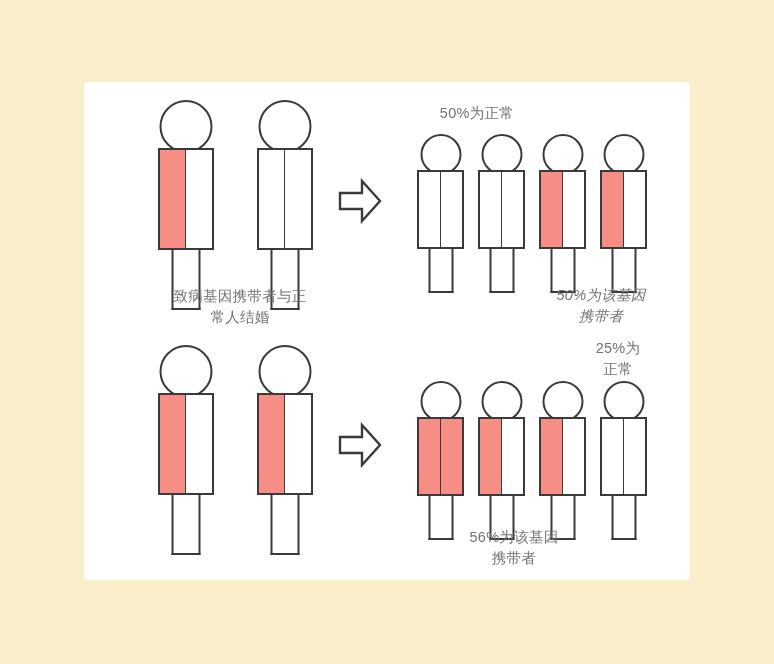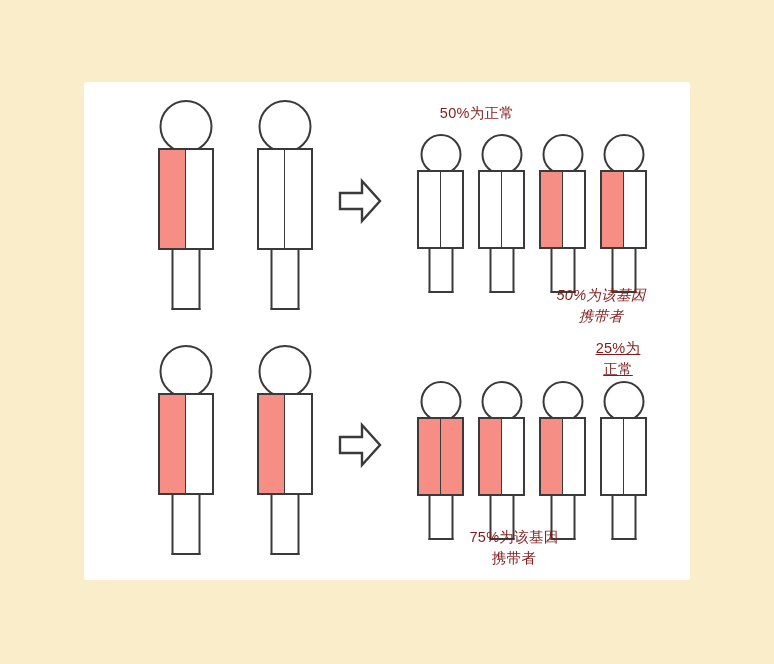--- a/index.html
+++ b/index.html
@@ -88,21 +88,21 @@
     position: absolute;
     width: 44px;
     height: 46px;
   }
   .arrow-wrap svg { display: block; width: 100%; height: 100%; }
 
   
   .caption {
     position: absolute;
     text-align: center;
-    color: #7f1d1d;
+    color: #737373;
     font-size: 14.5px;
     line-height: 1.45;
     white-space: pre-line;
     letter-spacing: 0.3px;
   }
 </style>
 </head>
 <body>
 
 <div id="card">
@@ -120,20 +120,22 @@
 
     <div class="person big" style="left:173px;top:18px;">
       <div class="head"></div>
       <div class="torso">
         <div class="half left"></div>
         <div class="half right"></div>
       </div>
       <div class="legs"></div>
     </div>
 
+    <div class="caption" style="left:36px;top:204px;width:240px;">致病基因携带者与正
+常人结婚</div>
 
     <div class="arrow-wrap" style="left:254px;top:96px;">
       <svg viewBox="0 0 44 46" xmlns="http://www.w3.org/2000/svg">
         <polygon points="2,15 24,15 24,3 42,23 24,43 24,31 2,31" fill="#ffffff" stroke="#3a3a3a" stroke-width="2.4" stroke-linejoin="miter"></polygon>
       </svg>
     </div>
 
     <div class="caption" style="left:298px;top:21px;width:190px;">50%为正常</div>
 
     <div class="person small" style="left:333px;top:52px;">
@@ -196,21 +198,21 @@
       <div class="legs"></div>
     </div>
 
 
     <div class="arrow-wrap" style="left:254px;top:92px;">
       <svg viewBox="0 0 44 46" xmlns="http://www.w3.org/2000/svg">
         <polygon points="2,15 24,15 24,3 42,23 24,43 24,31 2,31" fill="#ffffff" stroke="#3a3a3a" stroke-width="2.4" stroke-linejoin="miter"></polygon>
       </svg>
     </div>
 
-    <div class="caption" style="left:474px;top:8px;width:120px;text-decoration:underline;">25%为
+    <div class="caption" style="left:474px;top:8px;width:120px;">25%为
 正常</div>
 
     <div class="person small" style="left:333px;top:51px;">
       <div class="head"></div>
       <div class="torso">
         <div class="half left pink"></div>
         <div class="half right pink"></div>
       </div>
       <div class="legs"></div>
     </div>
@@ -235,17 +237,17 @@
 
     <div class="person small" style="left:516px;top:51px;">
       <div class="head"></div>
       <div class="torso">
         <div class="half left"></div>
         <div class="half right"></div>
       </div>
       <div class="legs"></div>
     </div>
 
-    <div class="caption" style="left:350px;top:197px;width:160px;">75%为该基因
+    <div class="caption" style="left:350px;top:197px;width:160px;">56%为该基因
 携带者</div>
   </div>
 
 </div>
 
 </body></html>

